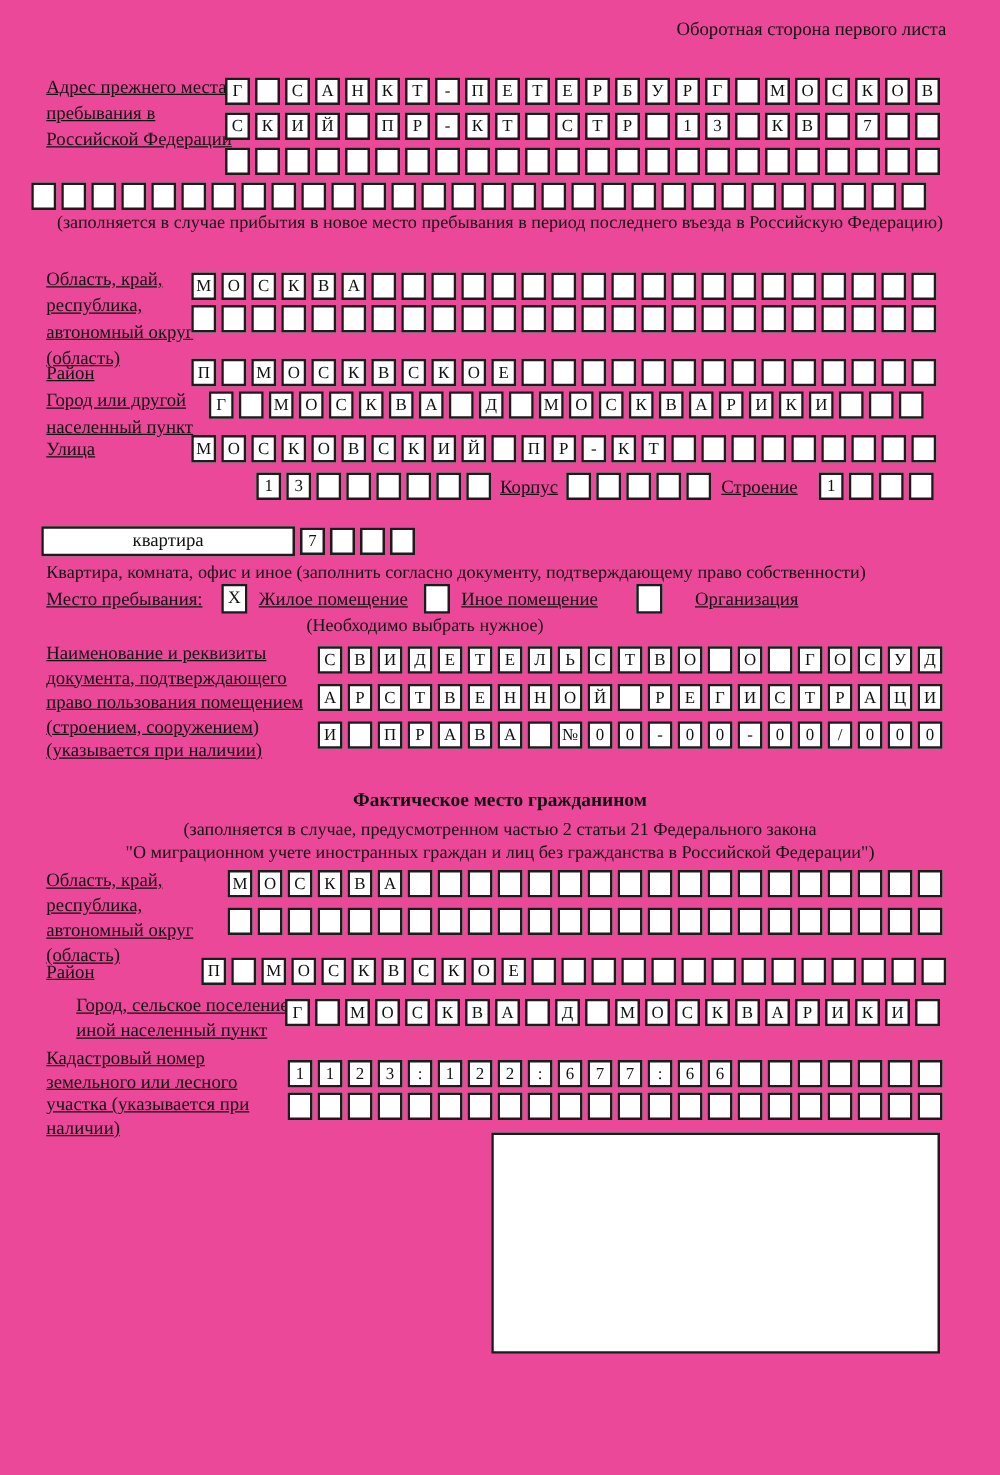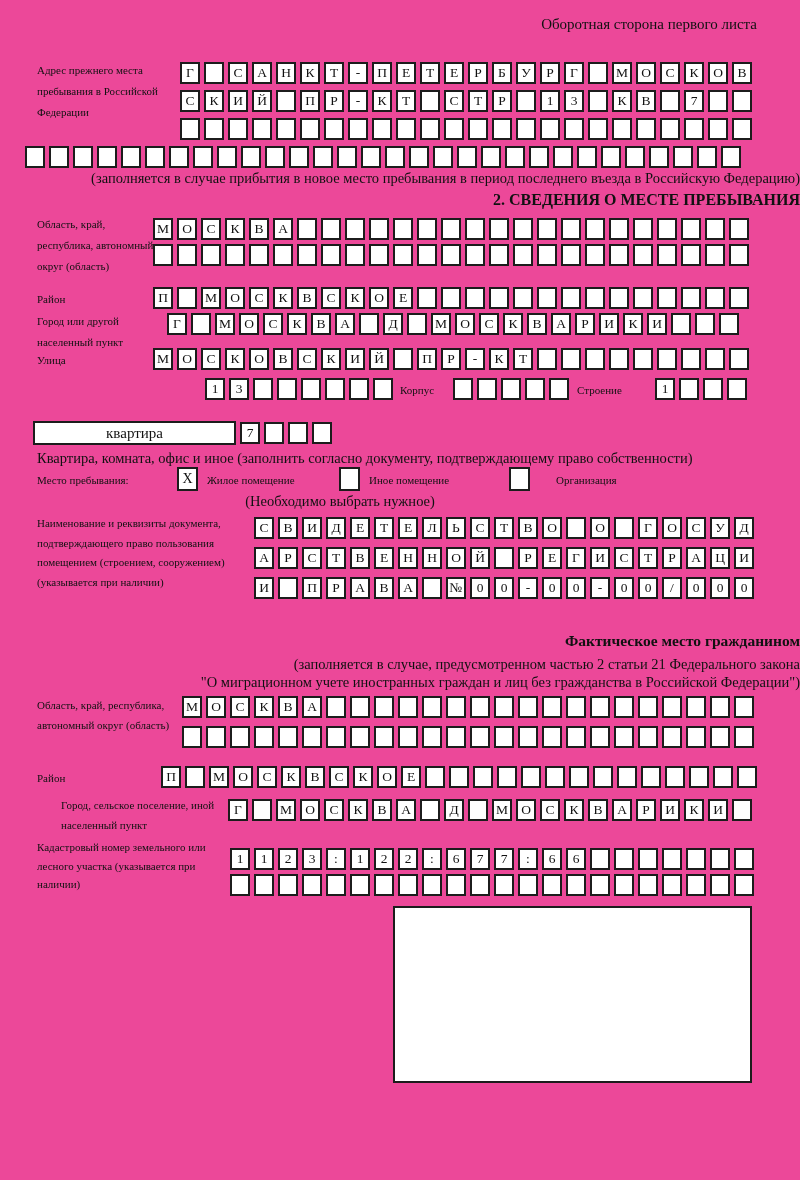--- a/index.html
+++ b/index.html
@@ -1,23 +1,23 @@
 <!DOCTYPE html>
 <html><head>
 <meta charset="utf-8">
 <style>
   html,body{margin:0;padding:0;background:#fff;}
   #page{
     position:relative;width:800px;height:1180px;background:#ec4899;
     font-family:"Liberation Serif","DejaVu Serif",serif;color:#111;overflow:hidden;
   }
   .abs{position:absolute;}
-  .lbl{position:absolute;font-size:11px;line-height:21px;color:#111;}
+  .lbl{position:absolute;font-size:15px;line-height:21px;color:#111;text-decoration:underline;}
   .cap{position:absolute;font-size:14.5px;color:#111;}
-  .ctr{left:0;width:800px;text-align:right;}
+  .ctr{left:0;width:800px;text-align:center;}
   .row{position:absolute;display:flex;gap:4px;}
   .cell{
     box-sizing:border-box;flex:none;width:20px;height:22px;
     border:2px solid #1c1c1c;display:flex;align-items:center;justify-content:center;
     font-size:13.5px;line-height:1;background:#fff;
   }
   .bigbox{
     position:absolute;box-sizing:border-box;border:2px solid #1c1c1c;background:#fff;
     display:flex;align-items:center;justify-content:center;font-size:15px;
   }
@@ -140,21 +140,20 @@
       <span class="cell"></span>
       <span class="cell"></span>
       <span class="cell"></span>
       <span class="cell"></span>
       <span class="cell"></span>
       <span class="cell"></span>
       <span class="cell"></span>
     </div>
   <div class="cap ctr" style="top:170px;">(заполняется в случае прибытия в новое место пребывания в период последнего въезда в Российскую Федерацию)</div>
 
-  <div class="title ctr" style="top:191px;">2. СВЕДЕНИЯ О МЕСТЕ ПРЕБЫВАНИЯ</div>
 
   <div class="lbl" style="top:214px;left:37px;width:118px;">Область, край, республика, автономный округ (область)</div>
   <div class="row" style="top:218px;left:153px;">
       <span class="cell">М</span>
       <span class="cell">О</span>
       <span class="cell">С</span>
       <span class="cell">К</span>
       <span class="cell">В</span>
       <span class="cell">А</span>
       <span class="cell"></span>

